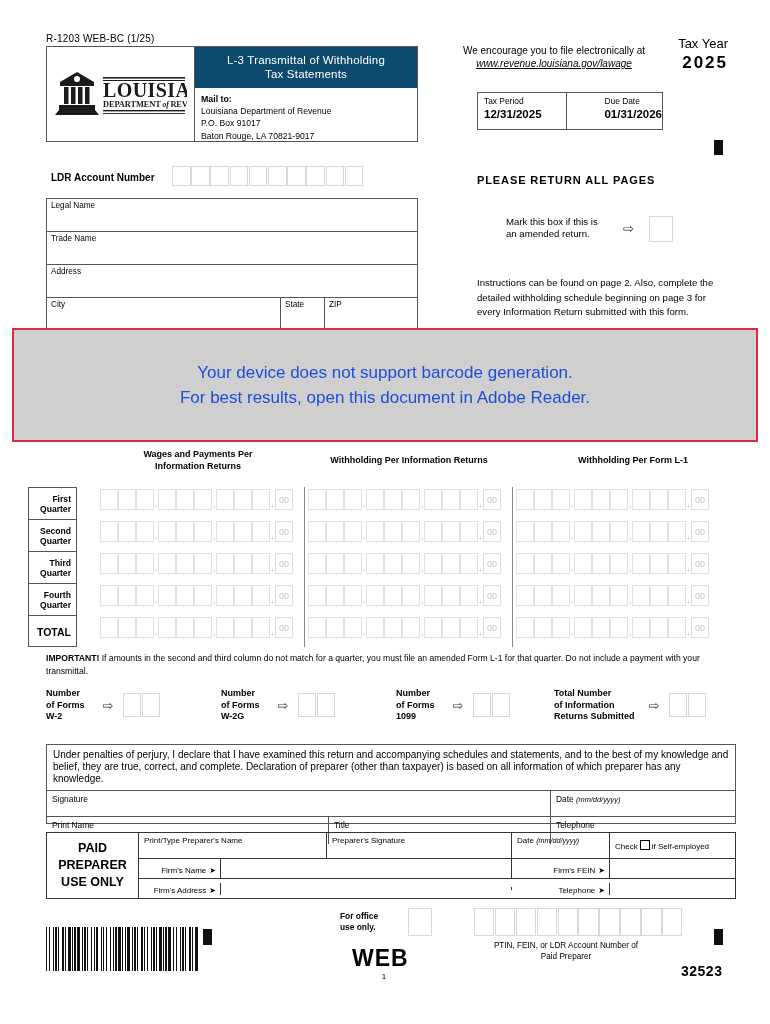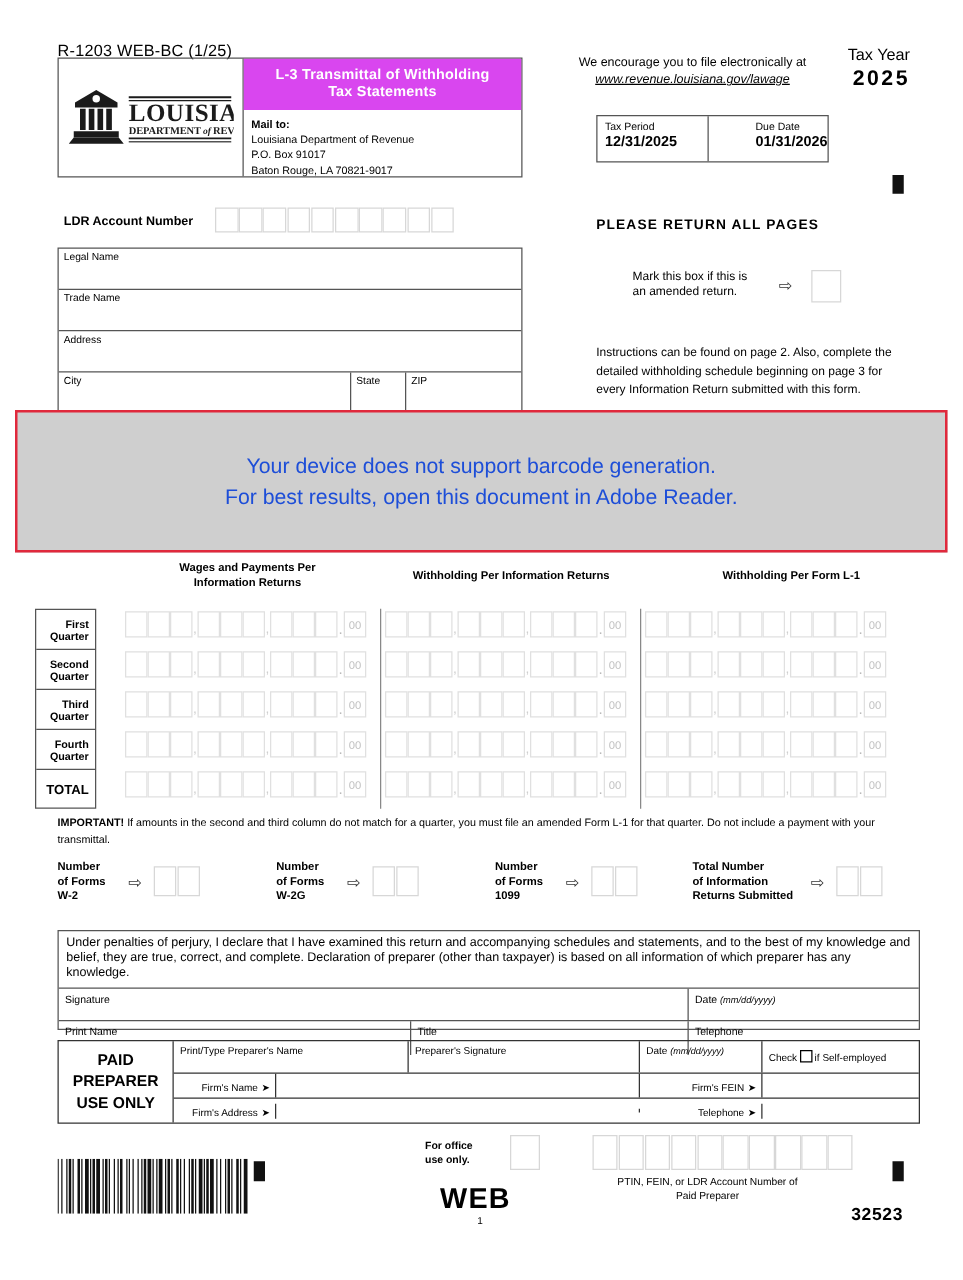--- a/index.html
+++ b/index.html
@@ -8,25 +8,25 @@
     font-family:"Liberation Sans",sans-serif;color:#000;
     -webkit-font-smoothing:antialiased;
   }
   .page{position:absolute;left:0;top:0;width:770px;height:1024px;}
   .abs{position:absolute;}
 
   
   .fbox{background:#fff;border:1px solid #d7d7d7;box-sizing:border-box;}
 
   
-  .formnum{font-size:13px;letter-spacing:.2px;}
+  .formnum{font-size:10px;letter-spacing:.2px;}
   .hdrbox{border:1px solid #555;box-sizing:border-box;}
   .logocell{width:148px;border-right:1px solid #555;box-sizing:border-box;
             display:flex;align-items:center;justify-content:center;}
-  .titlebar{background:#d946ef;color:#fff;font-weight:bold;font-size:11.5px;
+  .titlebar{background:#0c4a6e;color:#fff;font-weight:normal;font-size:11.5px;
             text-align:center;line-height:14px;padding:6px 4px 7px;letter-spacing:.2px;}
   .mailto{font-size:8.6px;line-height:12.2px;padding:5px 0 0 6px;}
   .mailto b{font-size:8.8px;}
 
   .encourage{font-size:10px;text-align:center;line-height:13px;}
   .encourage .lnk{font-style:italic;text-decoration:underline;}
   .taxyear-lbl{font-size:13px;text-align:right;}
   .taxyear-val{font-size:17px;font-weight:bold;text-align:right;letter-spacing:2px;}
 
   .periodbox{border:1px solid #555;box-sizing:border-box;display:flex;}

